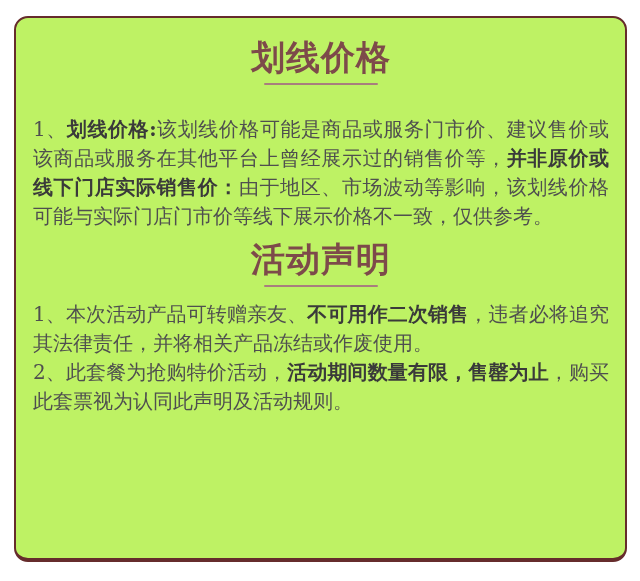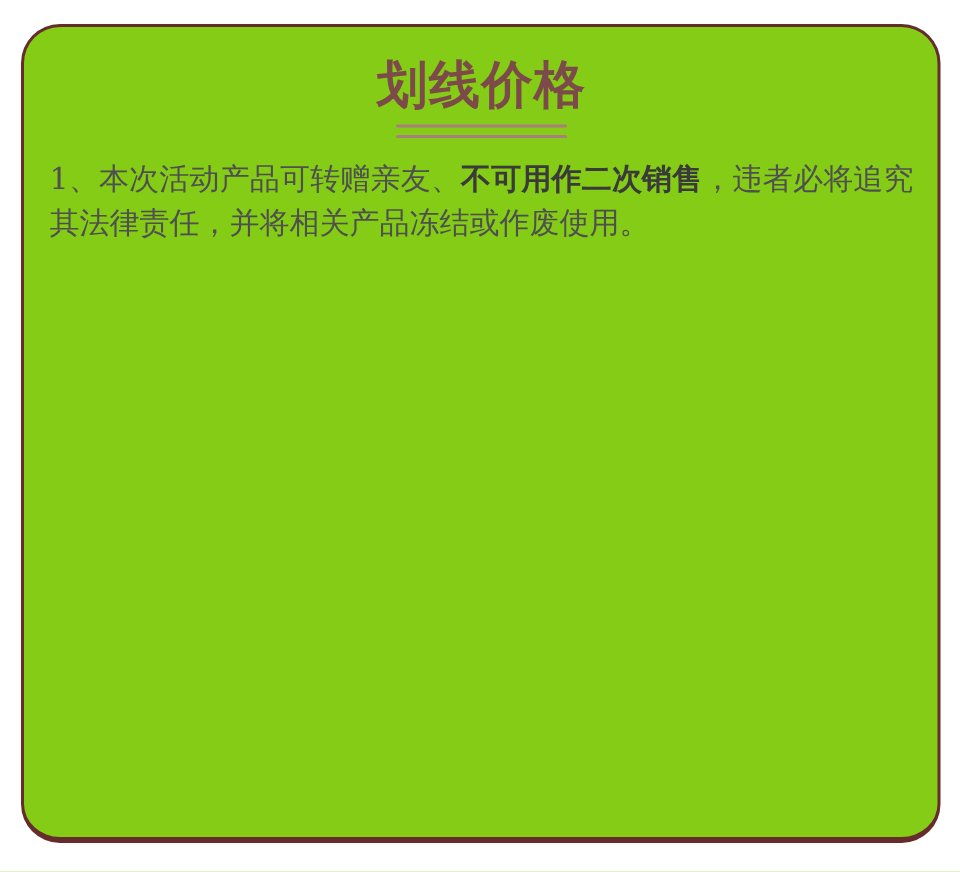--- a/index.html
+++ b/index.html
@@ -13,23 +13,23 @@
   }
   .card {
     position: absolute;
     left: 14px;
     top: 16px;
     width: 613px;
     height: 546px;
     box-sizing: border-box;
     border: 2px solid #662c2c;
     border-bottom-width: 4px;
-    border-radius: 26px;
+    border-radius: 14px;
     padding: 18px 16px 12px 17px;
-    background: #84cc16;
+    background: #bef264;
   }
   .sec-title {
     margin: 0;
     text-align: center;
     font-size: 34px;
     line-height: 42px;
     font-weight: bold;
     color: #7d4a4a;
     letter-spacing: 1px;
   }
@@ -60,21 +60,24 @@
   .list-start   { margin-top: 13px; }
 </style>
 </head>
 <body>
 
 <div class="card">
 
   <h2 class="sec-title">划线价格</h2>
   <div class="title-underline"></div>
 
+  <p class="para first-para"><span>1、</span><b>划线价格:</b><span>该划线价格可能是商品或服务门市价、建议售价或该商品或服务在其他平台上曾经展示过的销售价等，</span><b>并非原价或线下门店实际销售价：</b><span>由于地区、市场波动等影响，该划线价格可能与实际门店门市价等线下展示价格不一致，仅供参考。</span></p>
 
 
+  <h2 class="sec-title second">活动声明</h2>
   <div class="title-underline"></div>
 
   <p class="para list-start"><span>1、本次活动产品可转赠亲友、</span><b>不可用作二次销售</b><span>，违者必将追究其法律责任，并将相关产品冻结或作废使用。</span></p>
 
+  <p class="para"><span>2、此套餐为抢购特价活动，</span><b>活动期间数量有限，售罄为止</b><span>，购买此套票视为认同此声明及活动规则。</span></p>
 
 
 </div>
 
 </body></html>

